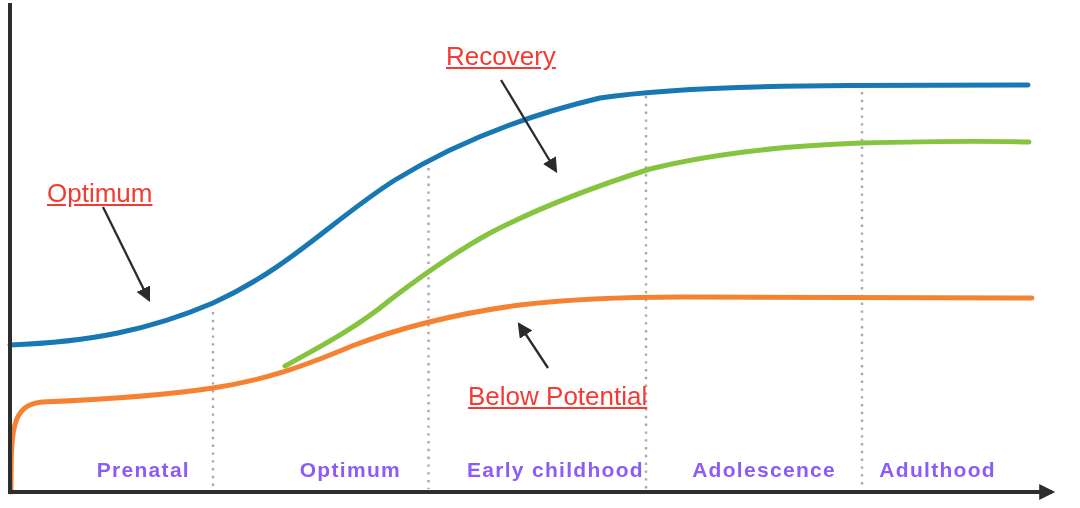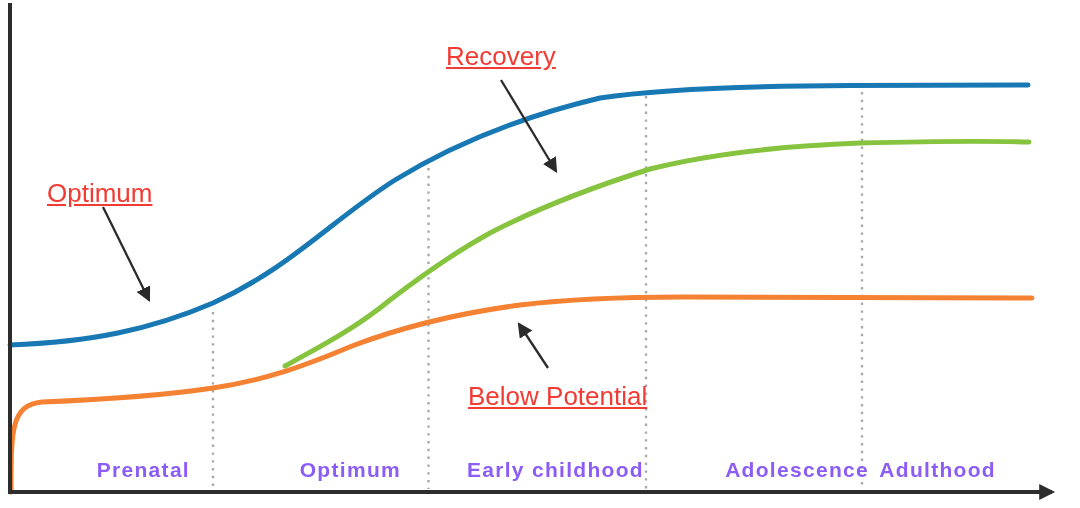--- a/index.html
+++ b/index.html
@@ -87,17 +87,17 @@
   <div class="ann-label" style="left:446px;top:43px;">Recovery</div>
 
   <div class="ann-label" style="left:468px;top:383px;">Below Potential</div>
 
   <div class="stage-label" style="left:30px;width:160px;">Prenatal</div>
 
   <div class="stage-label" style="left:241px;width:160px;">Optimum</div>
 
   <div class="stage-label" style="left:424px;width:220px;">Early childhood</div>
 
-  <div class="stage-label" style="left:689px;width:180px;">Adolescence</div>
+  <div class="stage-label" style="left:656px;width:180px;">Adolescence</div>
 
   <div class="stage-label" style="left:816px;width:180px;">Adulthood</div>
 
 </div>
 
 </body></html>

